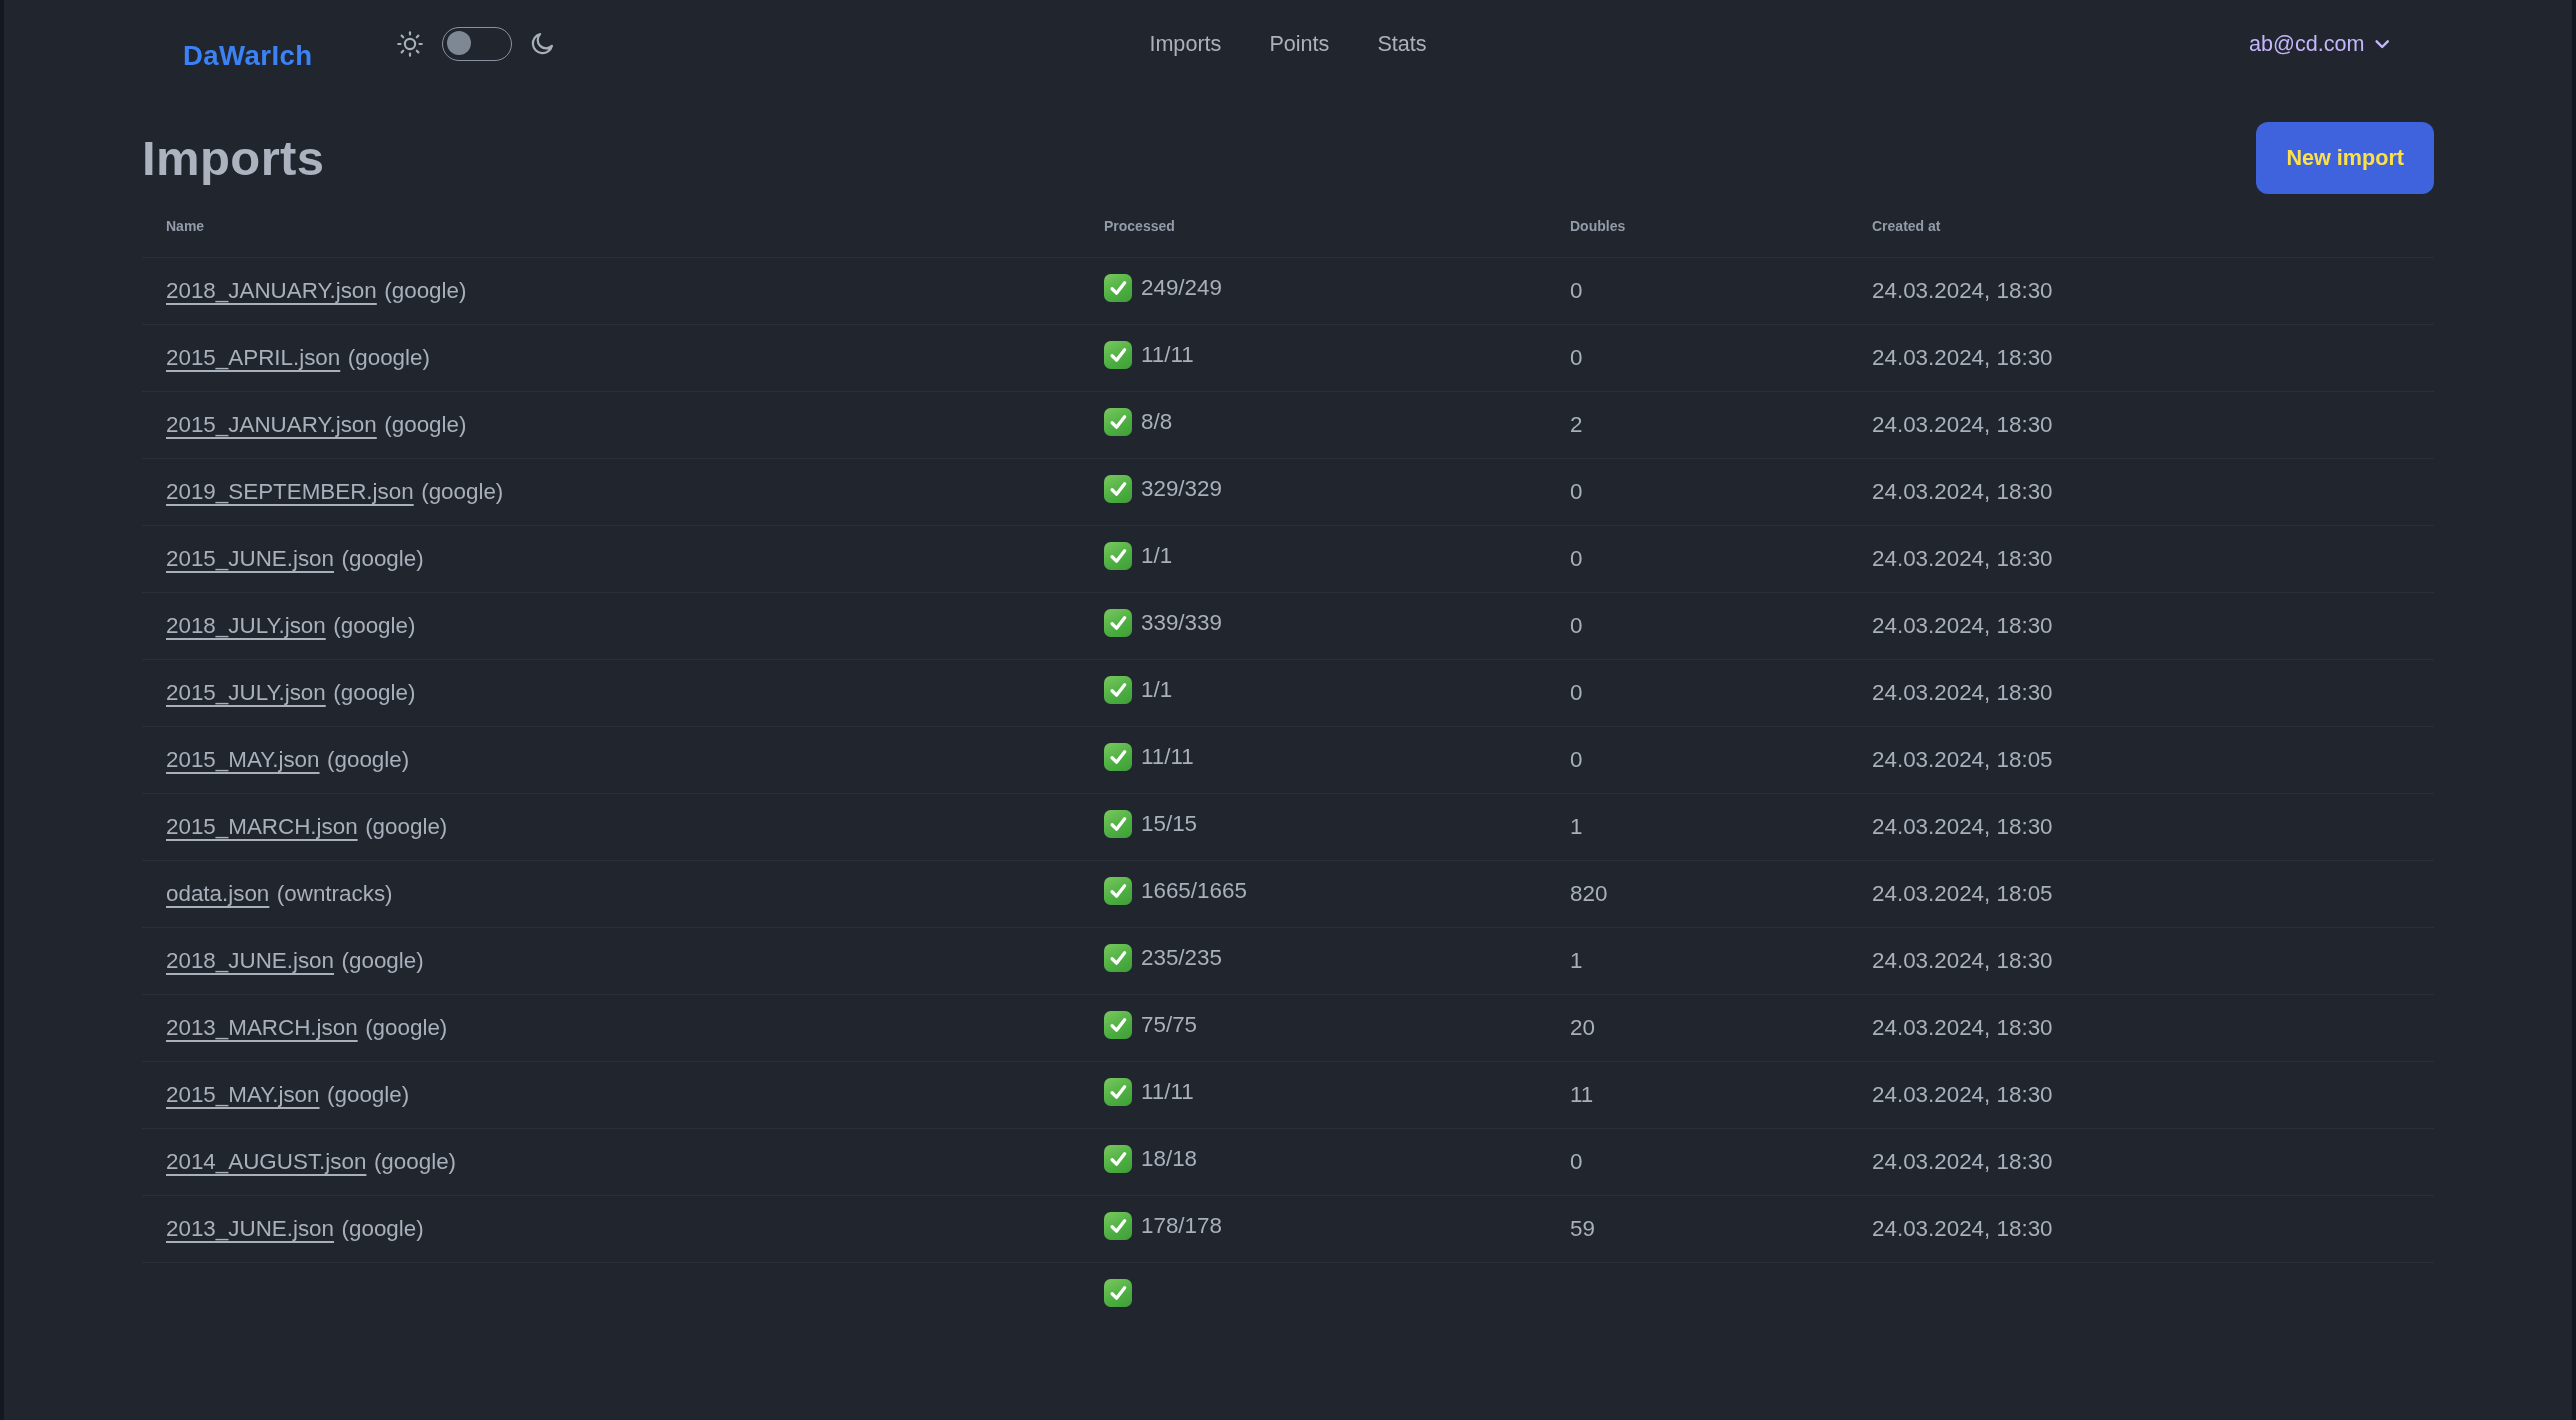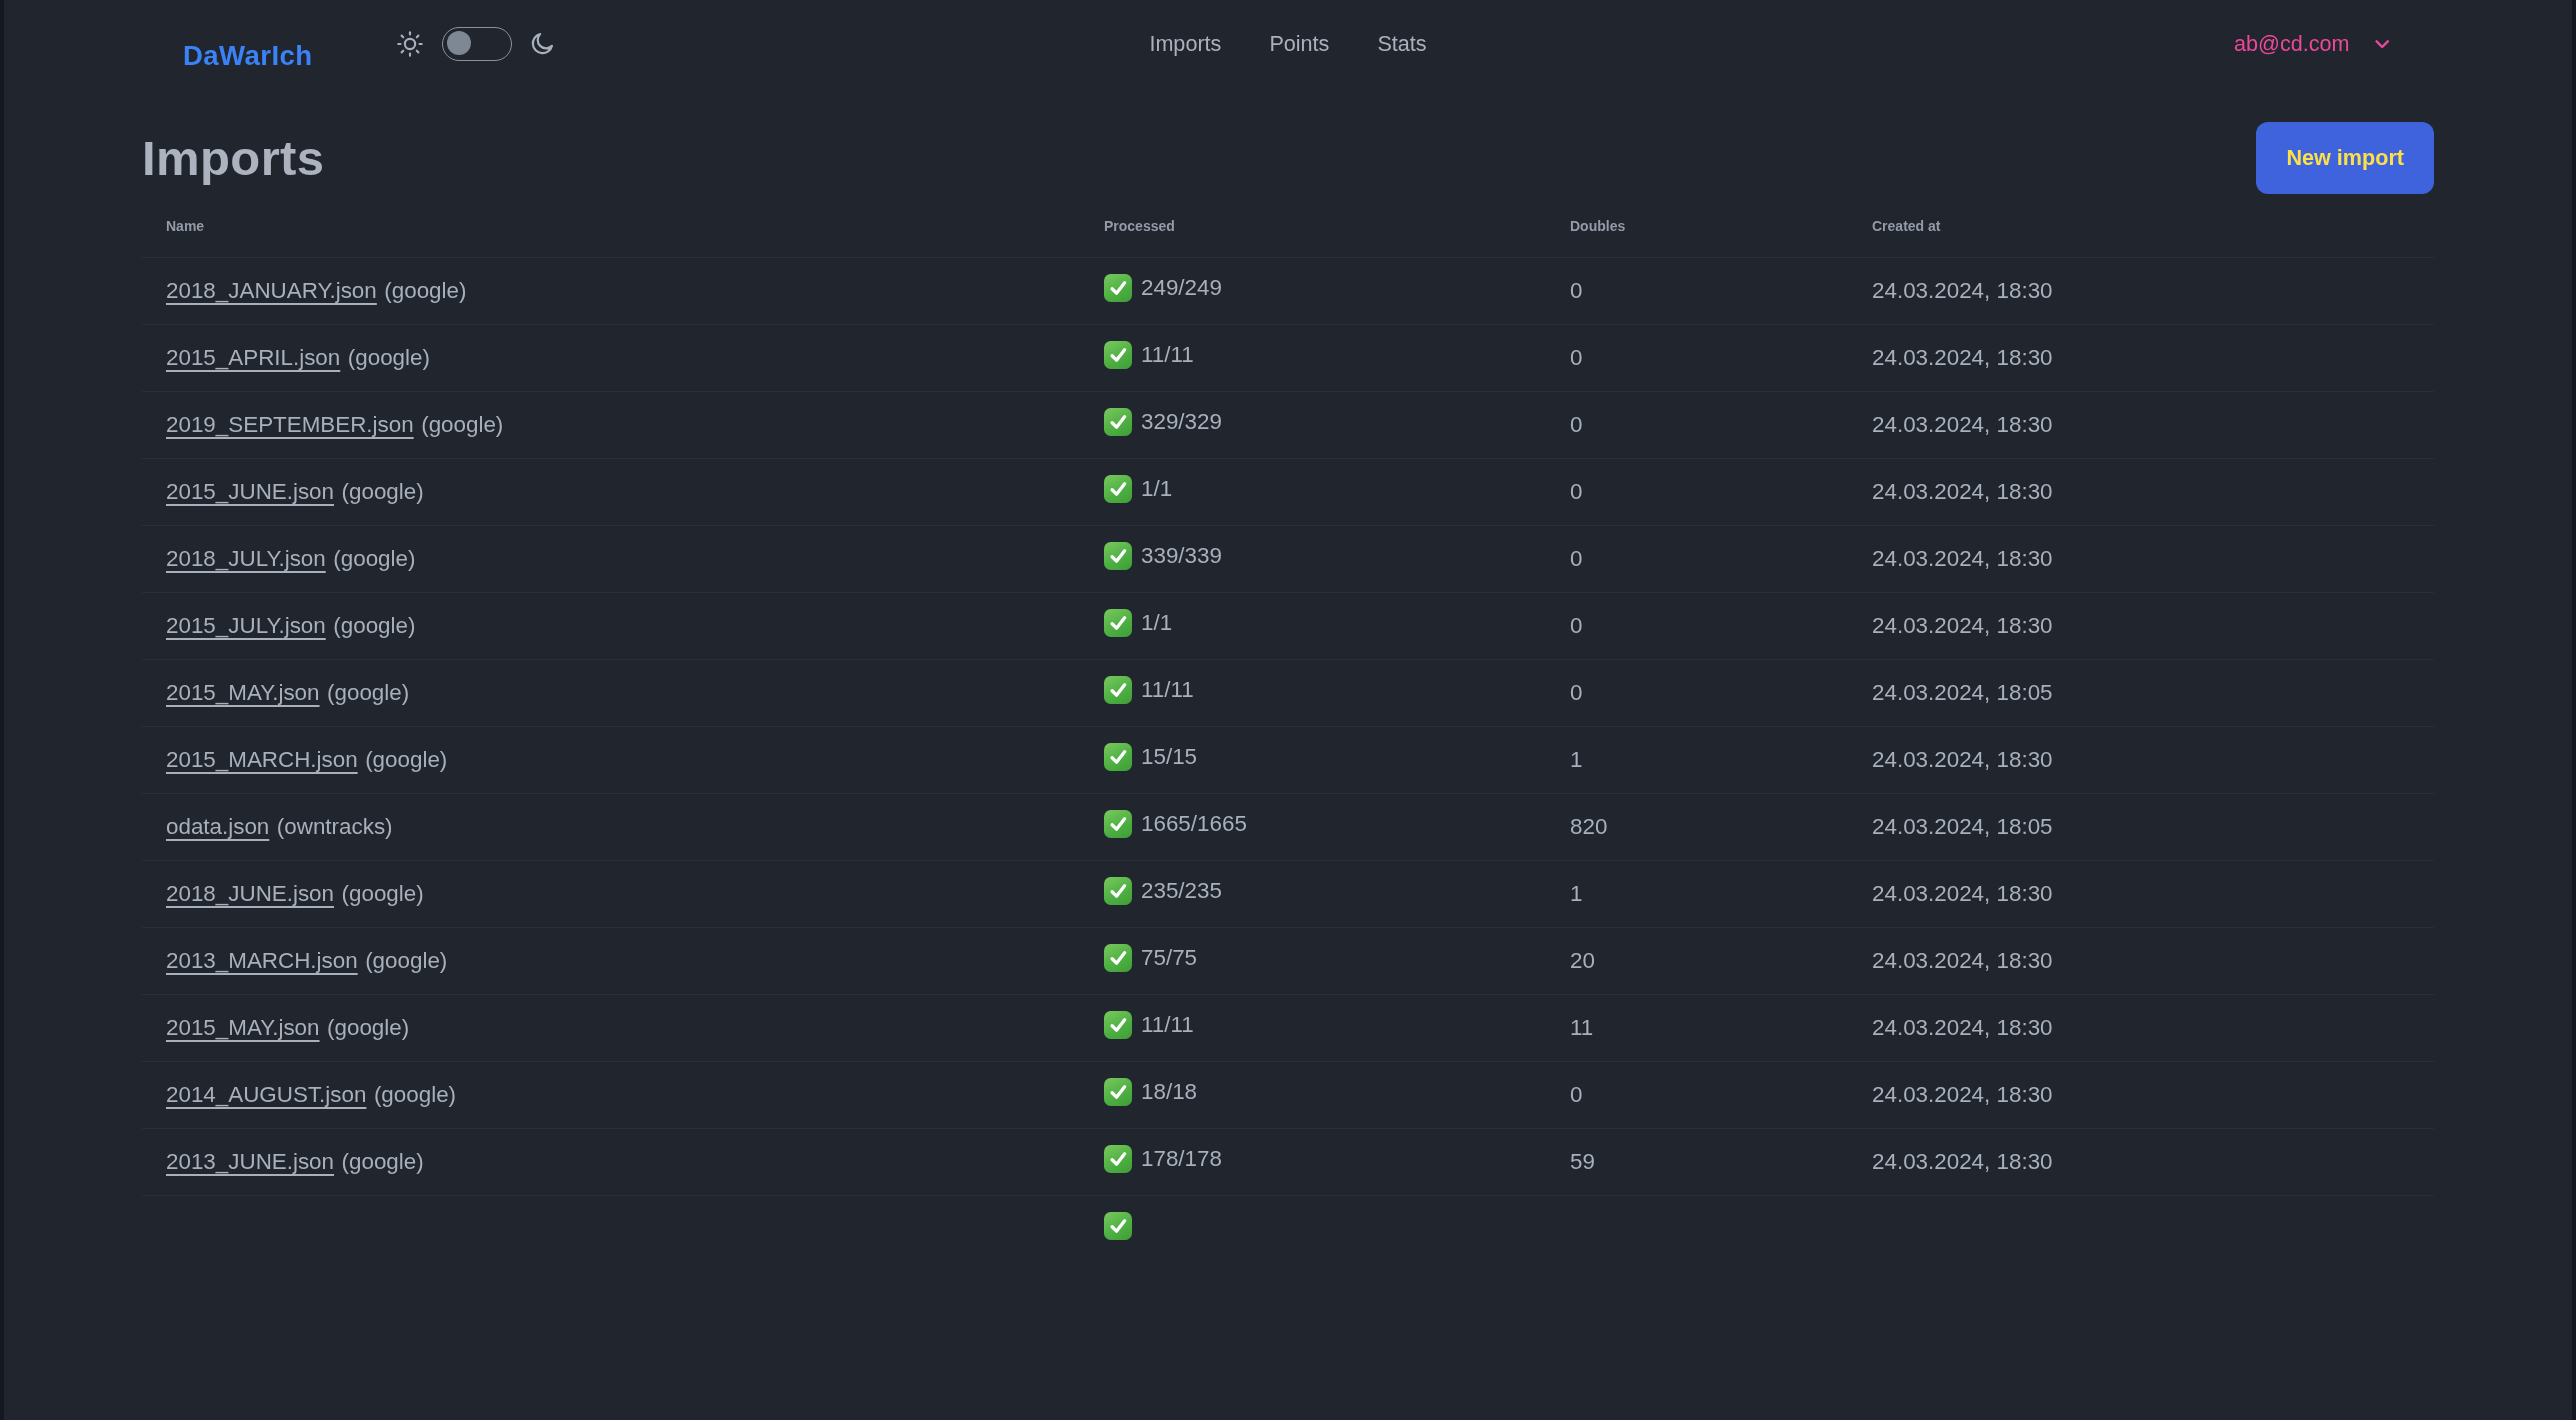--- a/index.html
+++ b/index.html
@@ -14,21 +14,21 @@
   .edge-right { right:0; width:4.5px; }
 
   
   .navbar { display:flex; align-items:center; height:88px; padding:0 183px 0 183px; position:relative; }
   .logo { font-size:27.6px; font-weight:700; color:#3b82f6; letter-spacing:0.4px;margin-top:24px; }
   .theme-toggle-group { display:flex; align-items:center; gap:16.4px; margin-left:83px; color:#a8b0bc; }
   .toggle { width:70px; height:34px; border:1.9px solid #8a92a0; border-radius:18px; position:relative; cursor:pointer; }
   .toggle-knob { position:absolute; left:3.7px; top:3.4px; width:24px; height:24px; border-radius:50%; background:#7e8794; }
   .nav-center { position:absolute; left:50%; top:50%; transform:translate(-50%,-50%); display:flex; gap:48px; font-size:21.6px; }
   .nav-link { color:#aab1bd; cursor:pointer; }
-  .user-menu { margin-left:auto; display:flex; align-items:center; gap:21px; font-size:21.6px; cursor:pointer; color:#ec4899; }
+  .user-menu { margin-left:auto; display:flex; align-items:center; gap:6px; font-size:21.6px; cursor:pointer; color:#c4b5fd; }
 
   
   .main { margin:0 142px; }
   .title-row { display:flex; justify-content:space-between; align-items:center; margin-top:34px; }
   .page-title { font-size:49px; font-weight:800; margin:0; line-height:72px; color:#acb3bf; letter-spacing:0.4px; }
   .btn-primary {
     height:72px; padding:0 30px; background:#3e63dd; color:#fde047;
     font-size:21.6px; font-weight:600; border:none; border-radius:12px;
     font-family:inherit; cursor:pointer;
   }
@@ -150,20 +150,37 @@
                     <path d="M11 20 L17 26 L28 12" stroke="#ffffff" stroke-width="4.5" fill="none" stroke-linecap="round" stroke-linejoin="round"></path>
                   </svg>
         </span>
         <span>11/11</span>
       </span>
     </td>
     <td>0</td>
     <td>24.03.2024, 18:30</td>
   </tr>
 
+  <tr>
+    <td>
+      <a class="file-link">2015_JANUARY.json</a><span class="file-source">(google)</span>
+    </td>
+    <td>
+      <span class="proc-wrap">
+        <span class="check">
+          <svg width="28" height="28" viewBox="0 0 38 38">
+                    <path d="M11 20 L17 26 L28 12" stroke="#ffffff" stroke-width="4.5" fill="none" stroke-linecap="round" stroke-linejoin="round"></path>
+                  </svg>
+        </span>
+        <span>8/8</span>
+      </span>
+    </td>
+    <td>2</td>
+    <td>24.03.2024, 18:30</td>
+  </tr>
 
   <tr>
     <td>
       <a class="file-link">2019_SEPTEMBER.json</a><span class="file-source">(google)</span>
     </td>
     <td>
       <span class="proc-wrap">
         <span class="check">
           <svg width="28" height="28" viewBox="0 0 38 38">
                     <path d="M11 20 L17 26 L28 12" stroke="#ffffff" stroke-width="4.5" fill="none" stroke-linecap="round" stroke-linejoin="round"></path>

